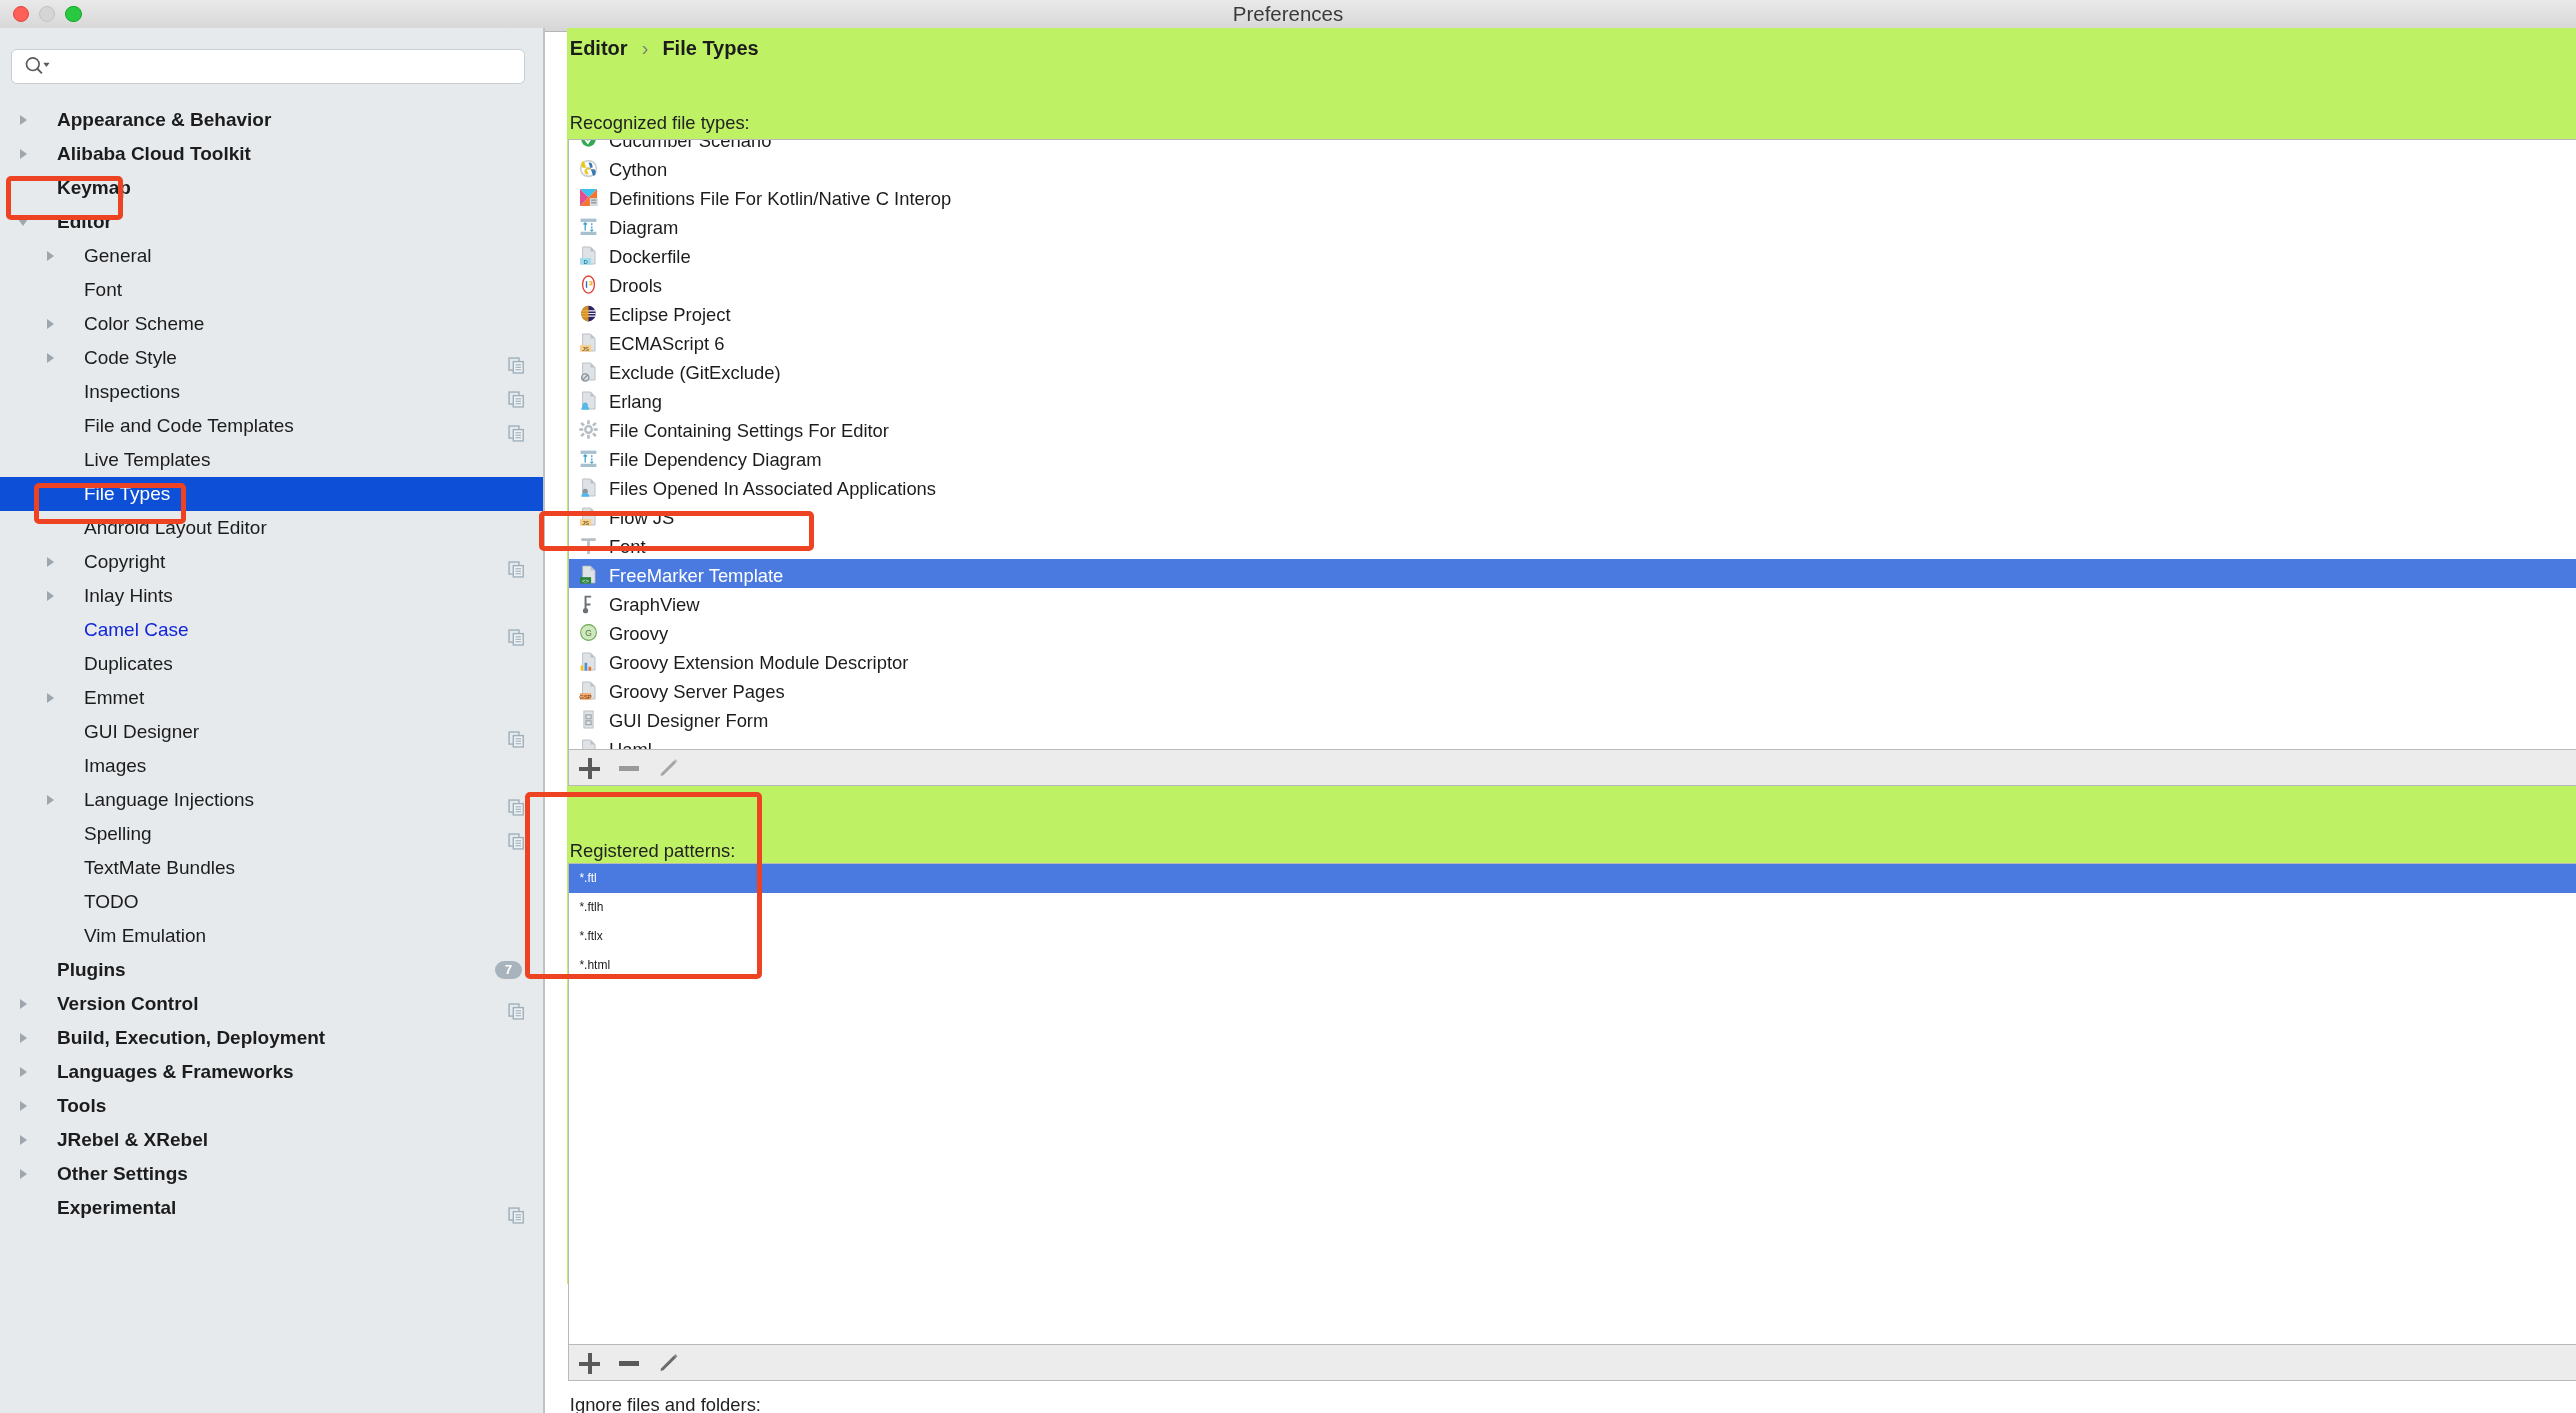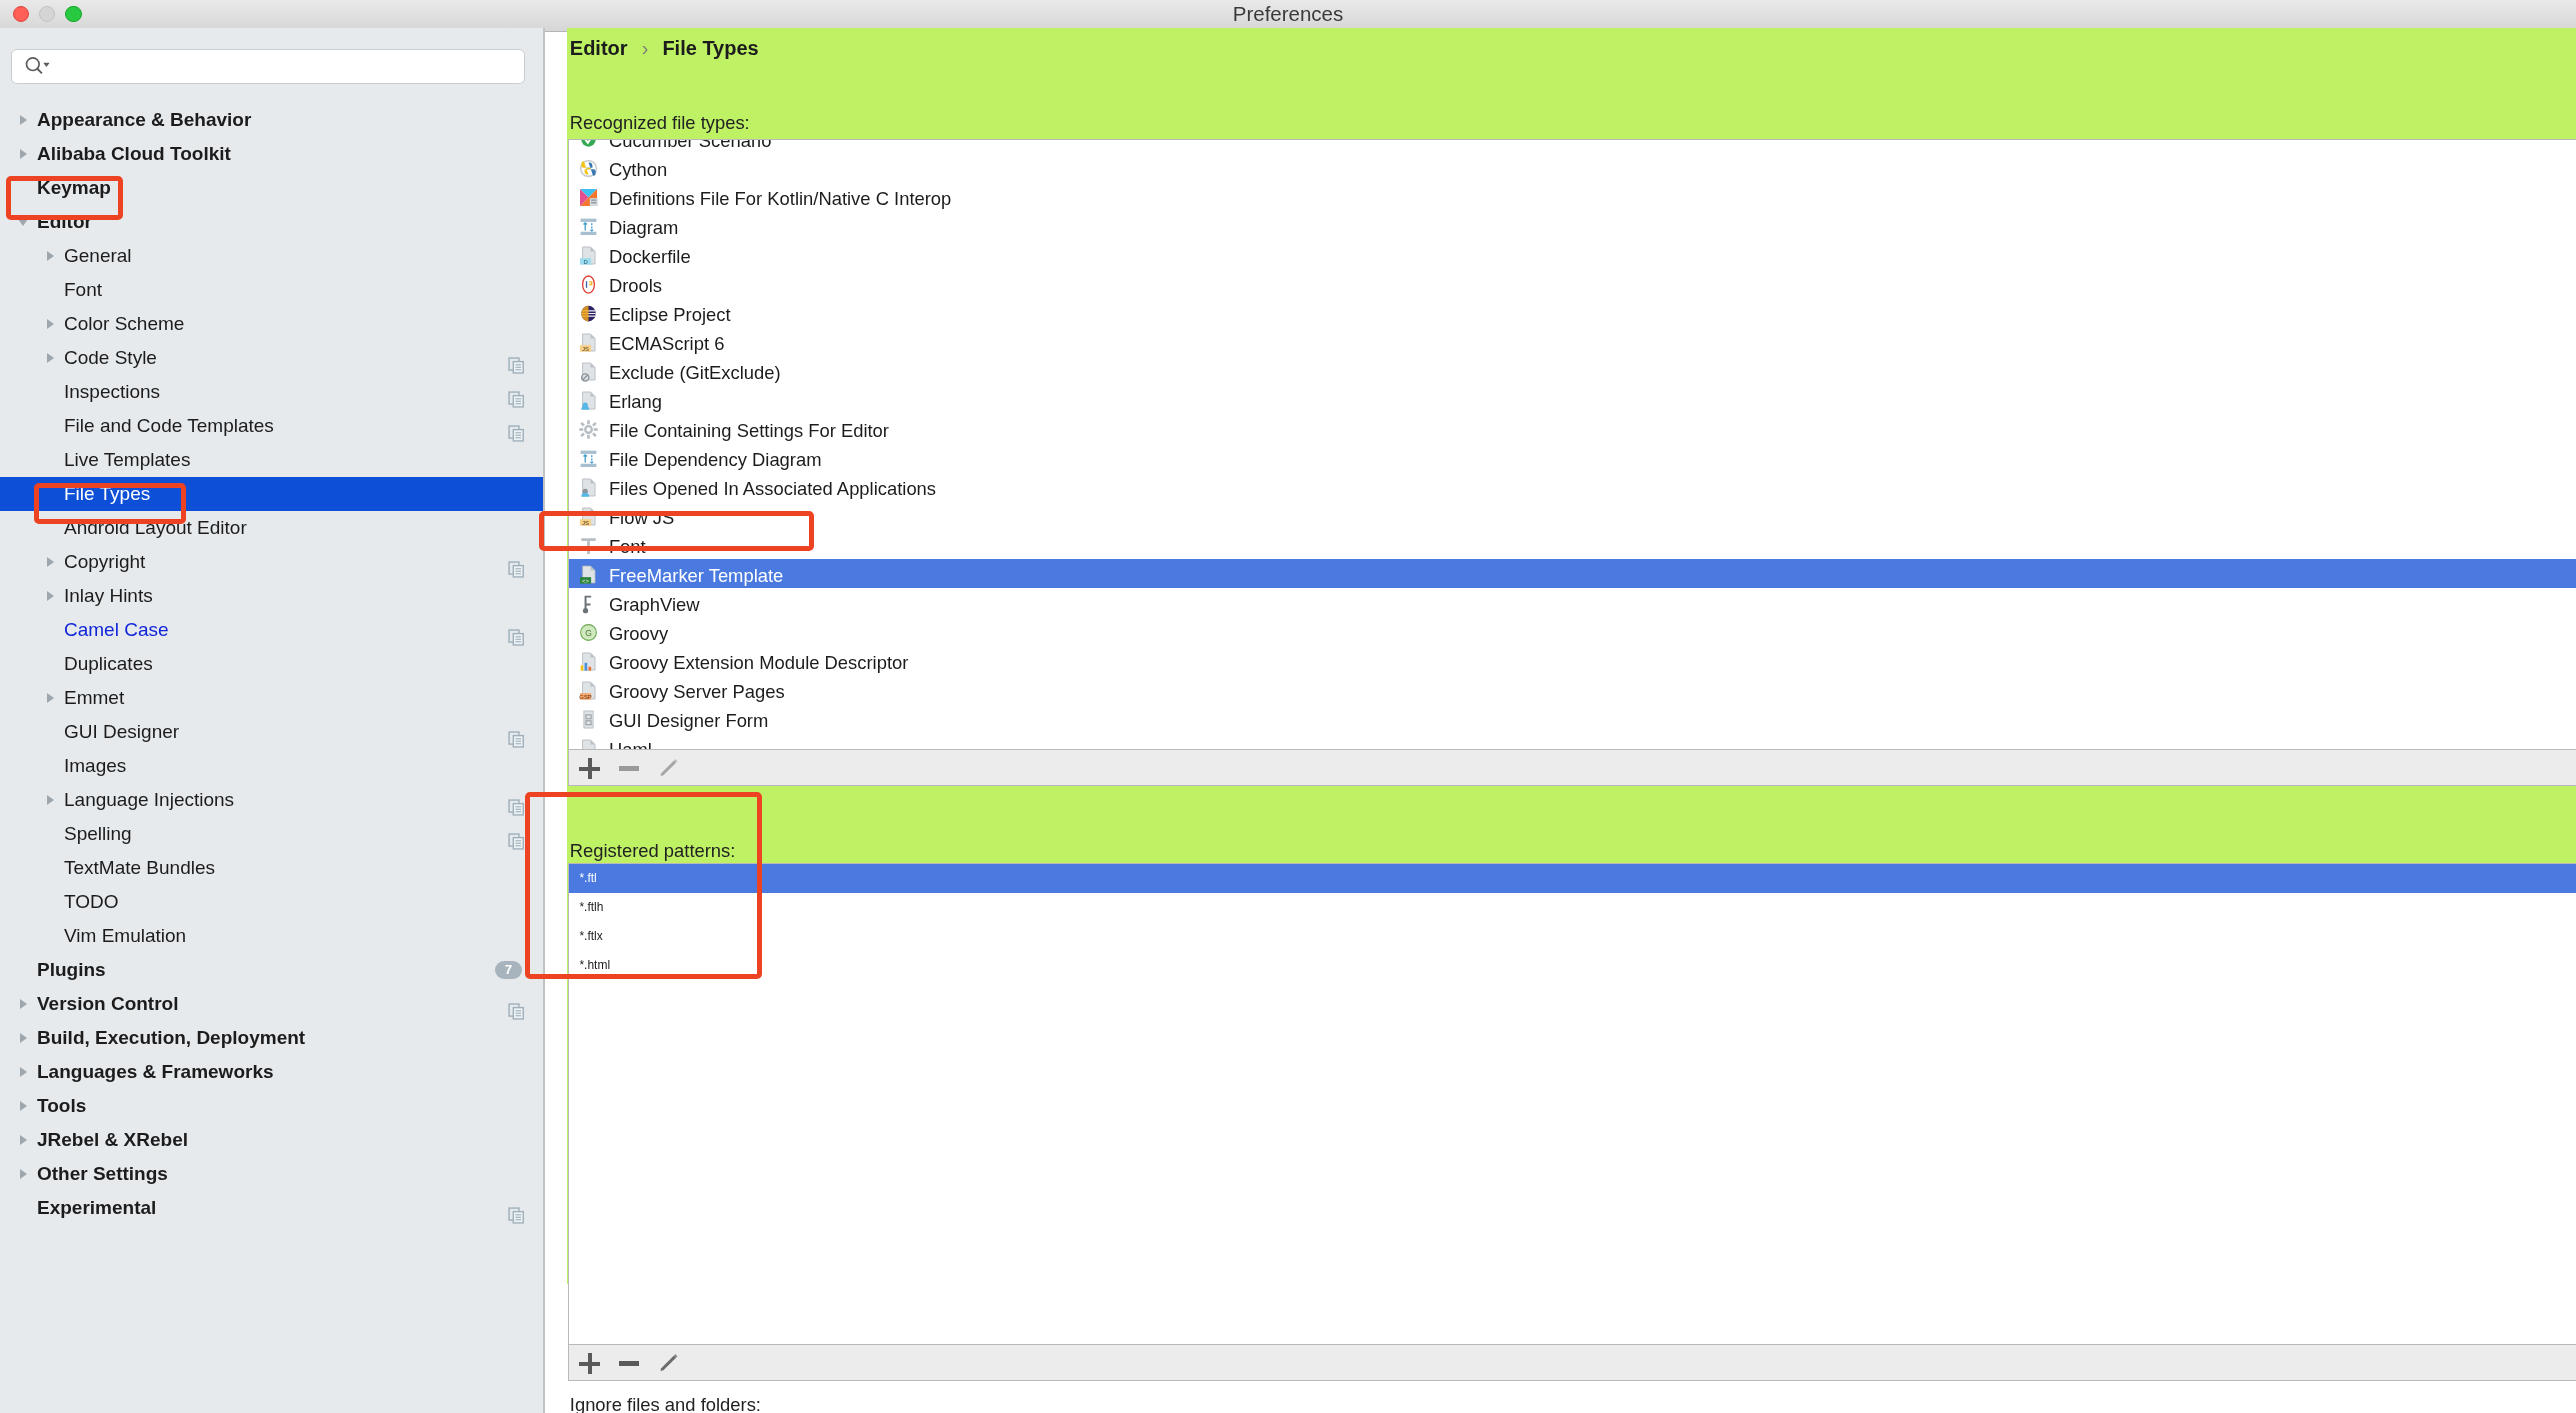--- a/index.html
+++ b/index.html
@@ -63,21 +63,21 @@
     border-left: 7.8px solid #9ea7ad;
     border-top: 5.3px solid transparent;
     border-bottom: 5.3px solid transparent;
   }
   .node .arrow.down i {
     border-left: 5.3px solid transparent;
     border-right: 5.3px solid transparent;
     border-top: 7.8px solid #9ea7ad;
     border-bottom: 0;
   }
-  .node .label { position: absolute; top: 0; }
+  .node .label { position: absolute; top: 0; margin-left: 20px; }
   .node.l0 { font-weight: bold; }
   .node.l0 .arrow { left: 14px; }
   .node.l0 .label { left: 37px; }
   .node.l1 .arrow { left: 41px; }
   .node.l1 .label { left: 64px; }
   .node .badge {
     position: absolute; right: 21px; top: 7.8px;
     width: 27px; height: 18.4px; border-radius: 9.2px;
     background: #a8b4bd; color: #ffffff;
     font-size: 13.4px; font-weight: bold; text-align: center; line-height: 18.4px;

